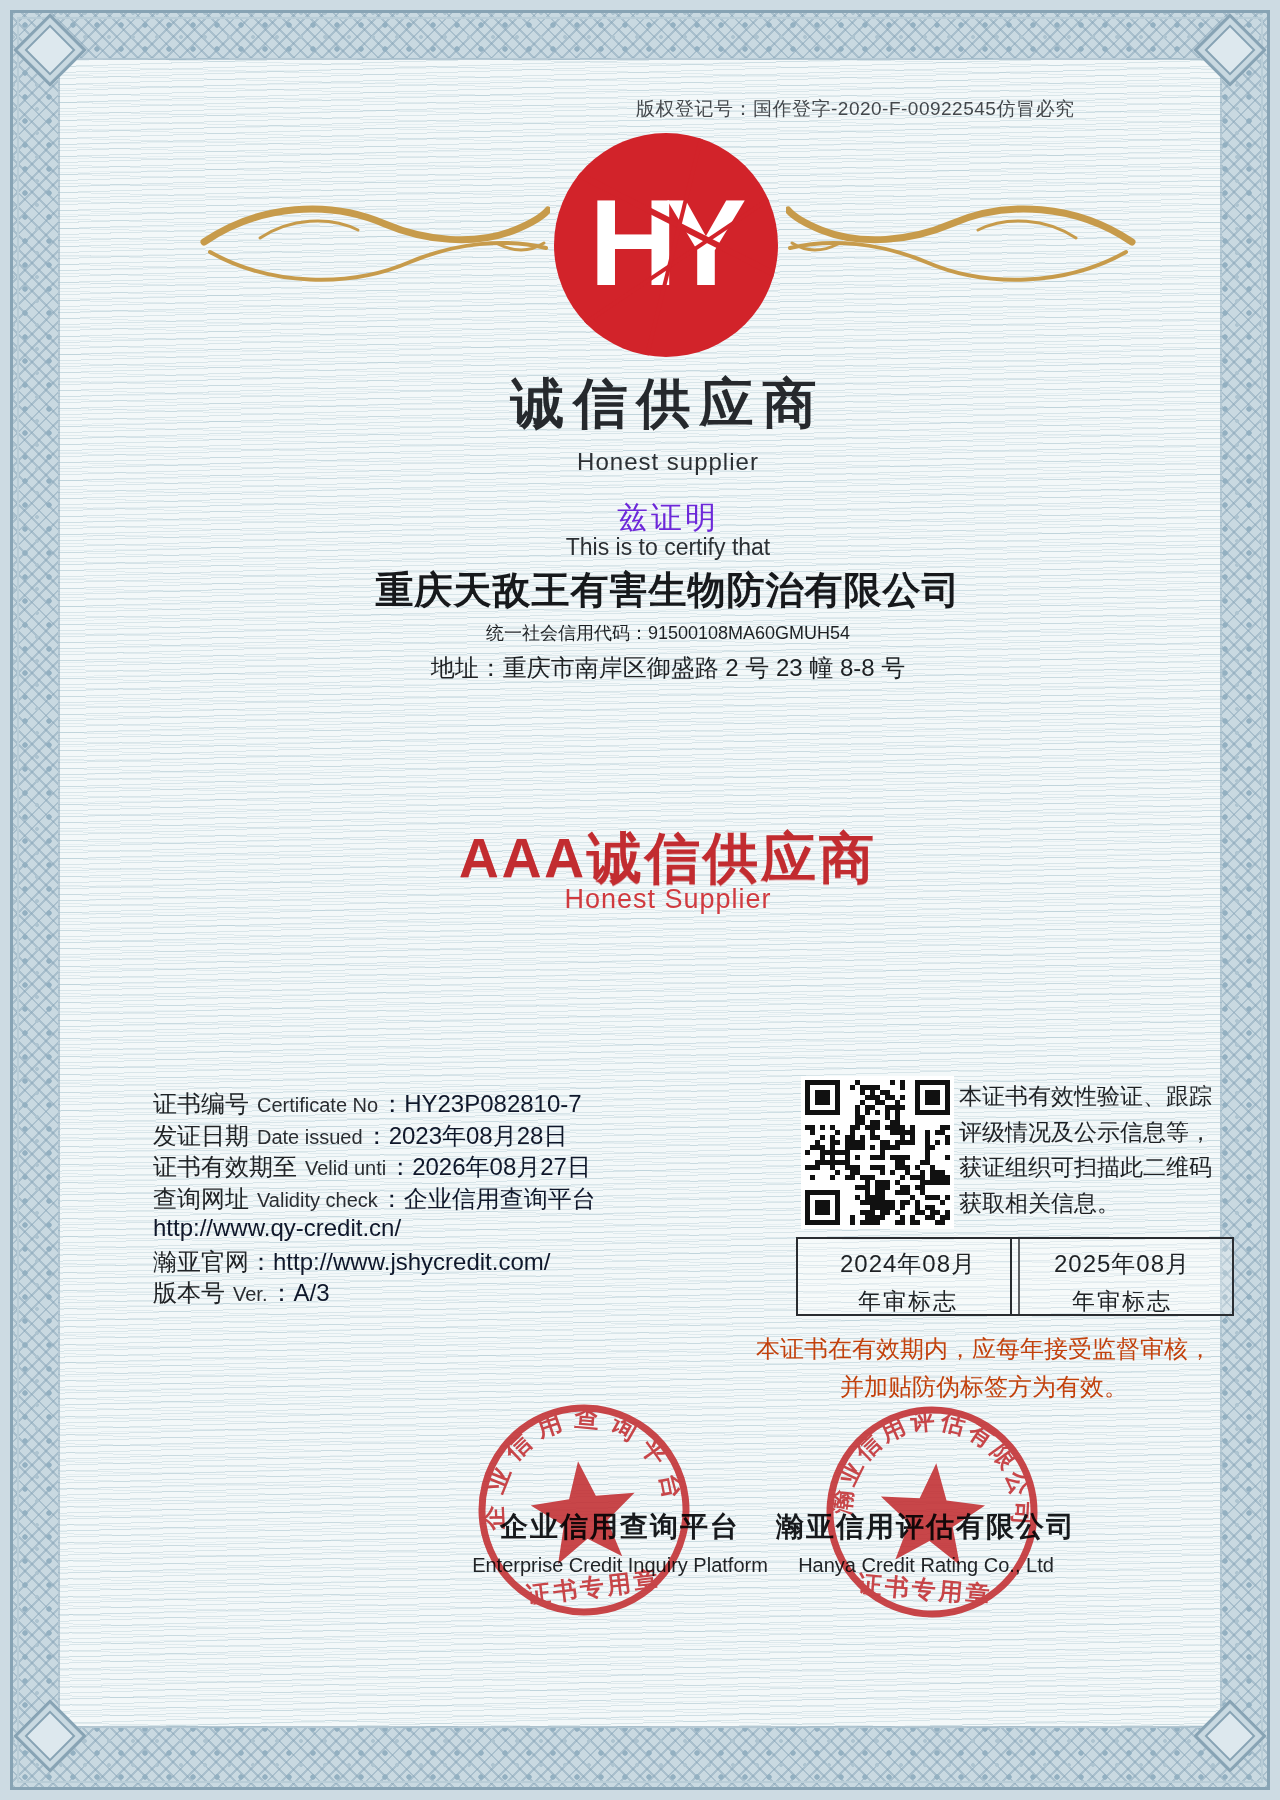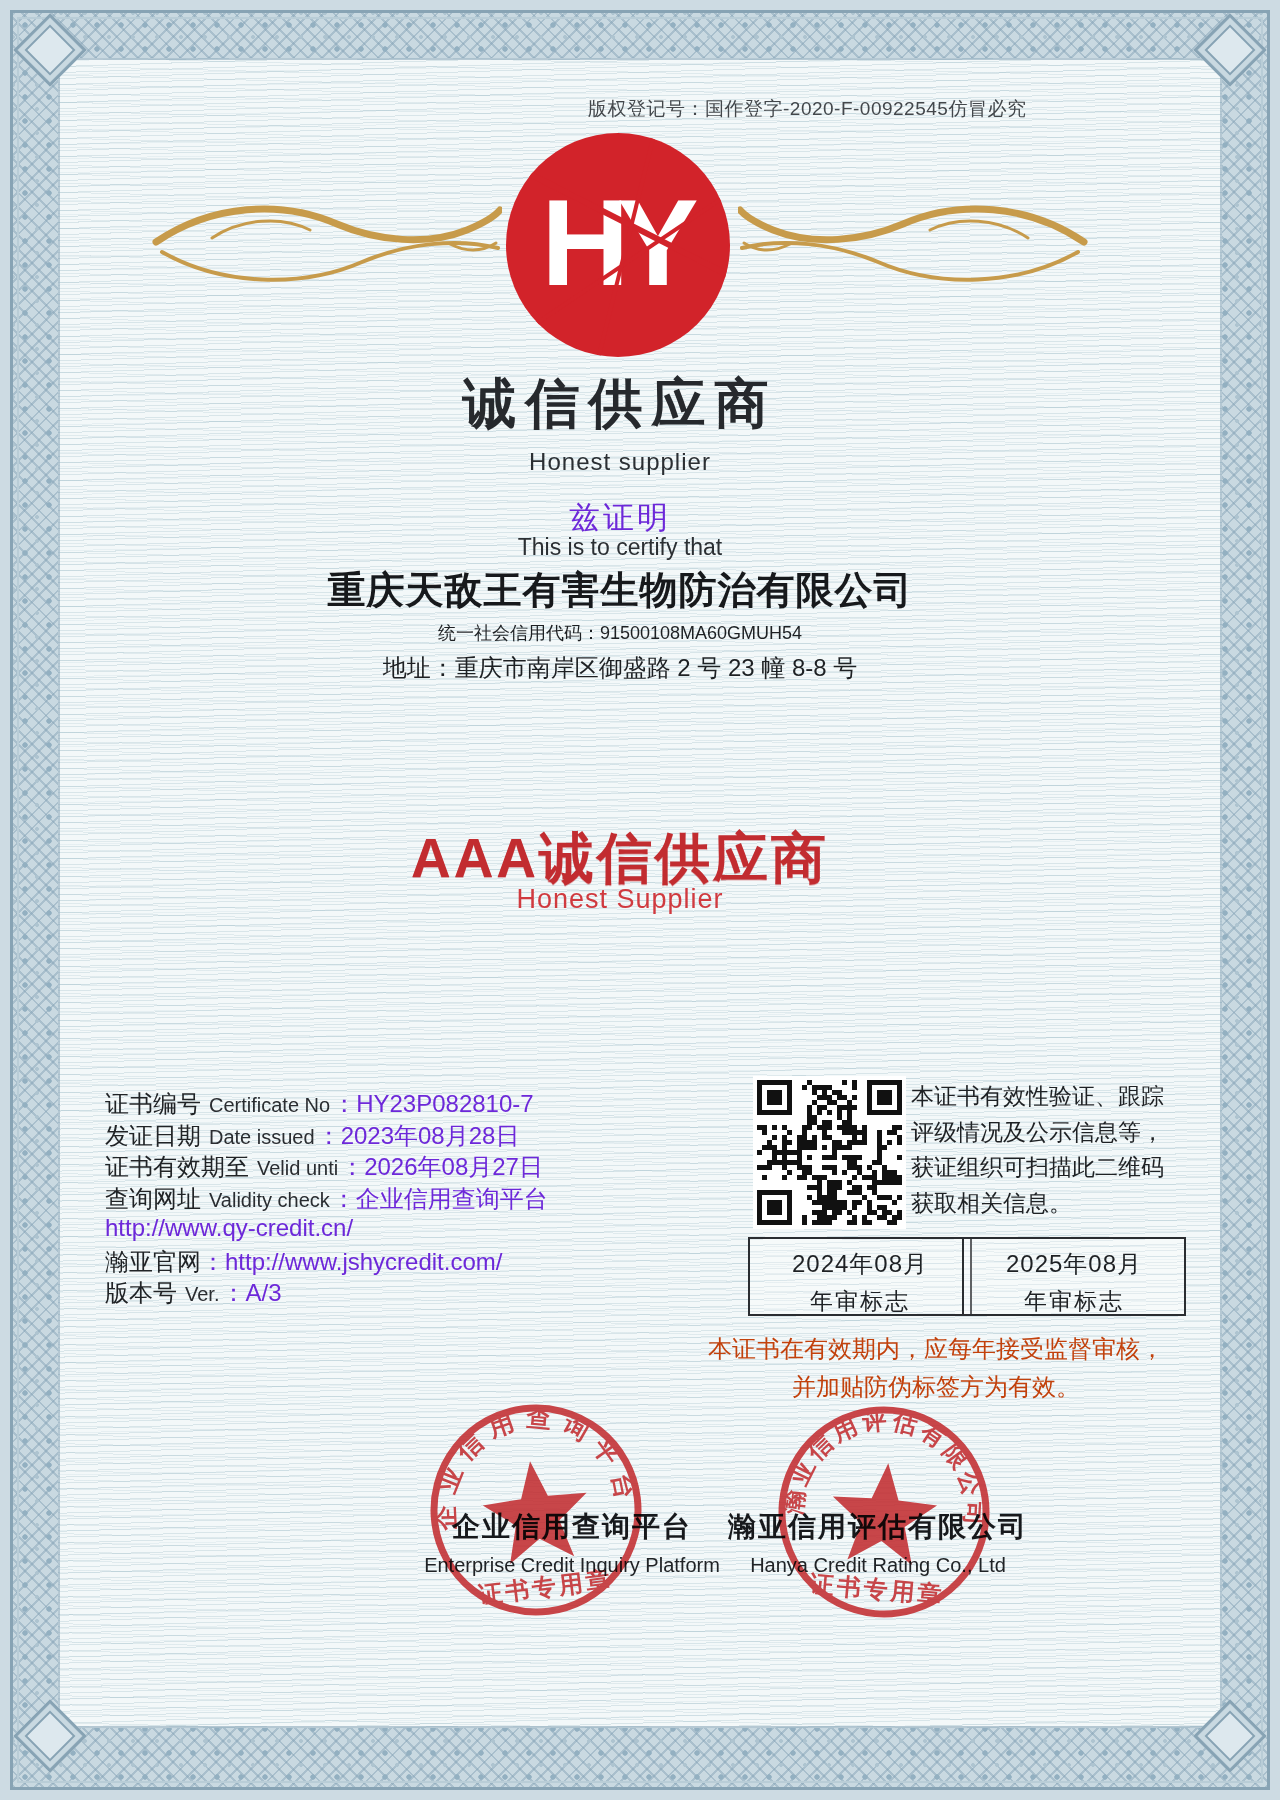--- a/index.html
+++ b/index.html
@@ -39,21 +39,21 @@
   .paper{
     position:absolute;left:58px;top:58px;right:58px;bottom:72px;
     background-color:var(--paper);
     background-image:
       repeating-linear-gradient(178.2deg, rgba(110,155,170,.20) 0 1px, rgba(0,0,0,0) 1px 6px),
       repeating-linear-gradient(181.5deg, rgba(110,155,170,.15) 0 1px, rgba(0,0,0,0) 1px 9px),
       repeating-linear-gradient(179deg, rgba(140,175,190,.12) 0 1px, rgba(0,0,0,0) 1px 14px);
     border:2px solid rgba(130,160,180,.55);
     z-index:1;
   }
-  .content{position:absolute;inset:0;z-index:4;}
+  .content{position:absolute;inset:0;z-index:4;margin-left:48px;}
 
   .abs{position:absolute;}
   .center-col{left:0;width:1240px;text-align:center;}
 
   .copyright{left:588px;top:96px;font-size:19px;color:#43474b;white-space:nowrap;letter-spacing:.5px;}
 
   
   .flourish{width:350px;height:105px;}
   .flourish path{stroke:var(--accent-gold);}
   .fl-left{left:152px;top:190px;}
@@ -83,21 +83,21 @@
 
   .award-cn{top:822px;font-size:55px;font-weight:700;letter-spacing:3px;color:var(--seal-red);
     text-shadow:0 1px 0 rgba(190,40,45,.35);}
   .award-en{top:884px;font-size:27px;color:#d03a3f;letter-spacing:1px;}
 
   
   .info-block{left:105px;top:1088px;width:560px;}
   .info-line{height:31.5px;white-space:nowrap;}
   .info-line .cn{font-size:24px;color:#202326;}
   .info-line .en{font-size:20px;color:#2a2d31;margin:0 2px 0 8px;}
-  .info-line .val{font-size:24px;color:#6d28d9;}
+  .info-line .val{font-size:24px;color:#0f172a;}
   .info-line .cn:empty,.info-line .en:empty{display:none;margin:0;}
 
   
   .qr-box{left:757px;top:1080px;width:145px;height:145px;background:#ffffff;box-shadow:0 0 0 4px #fff;}
   .qr-note{left:911px;top:1079px;width:280px;}
   .qr-note div{font-size:23px;line-height:35.5px;color:#1e2124;white-space:nowrap;}
 
   
   .mark-box{top:1237px;width:224px;height:79px;border:2px solid #2a2d31;text-align:center;
     background:rgba(255,255,255,.25);}

